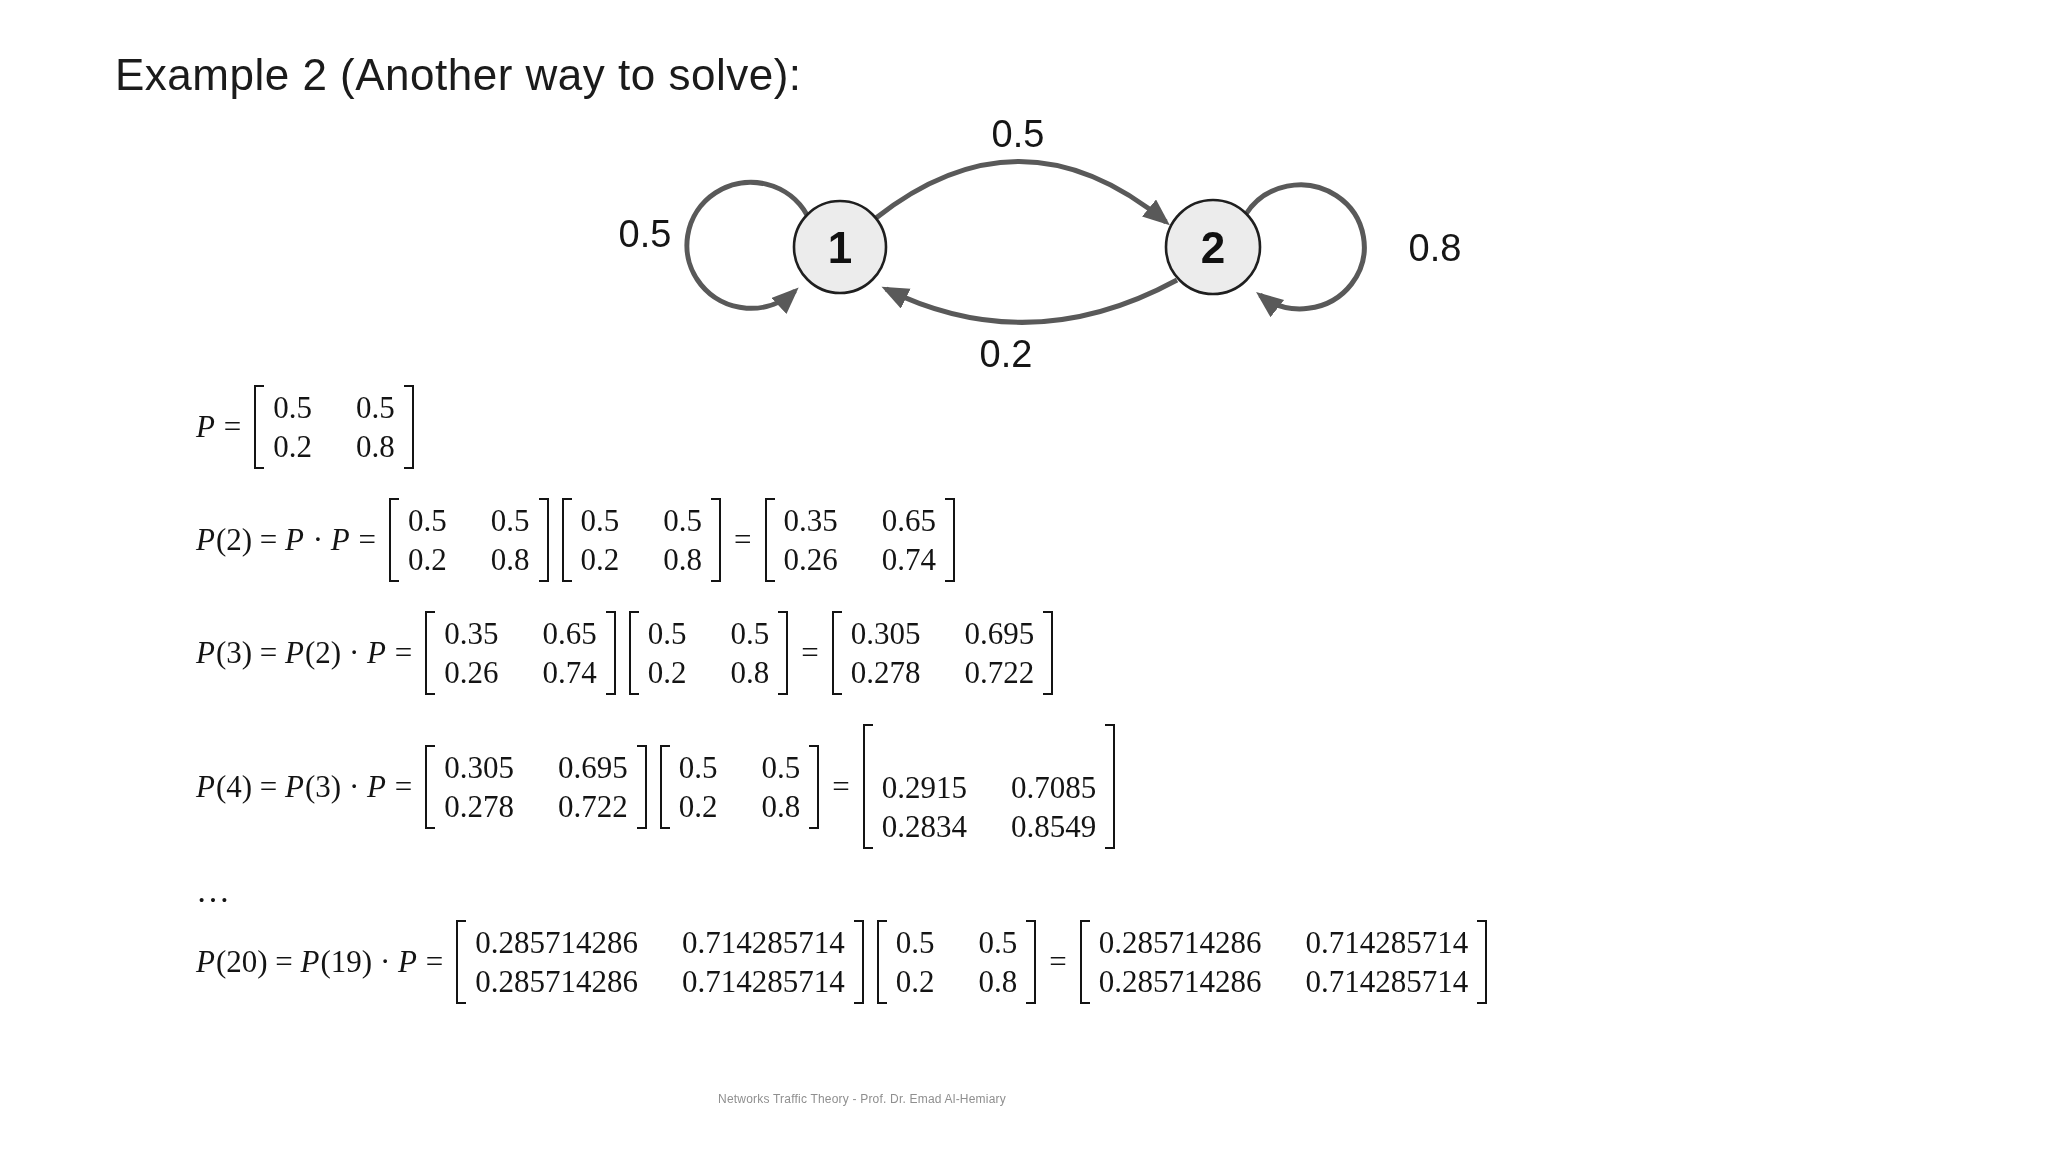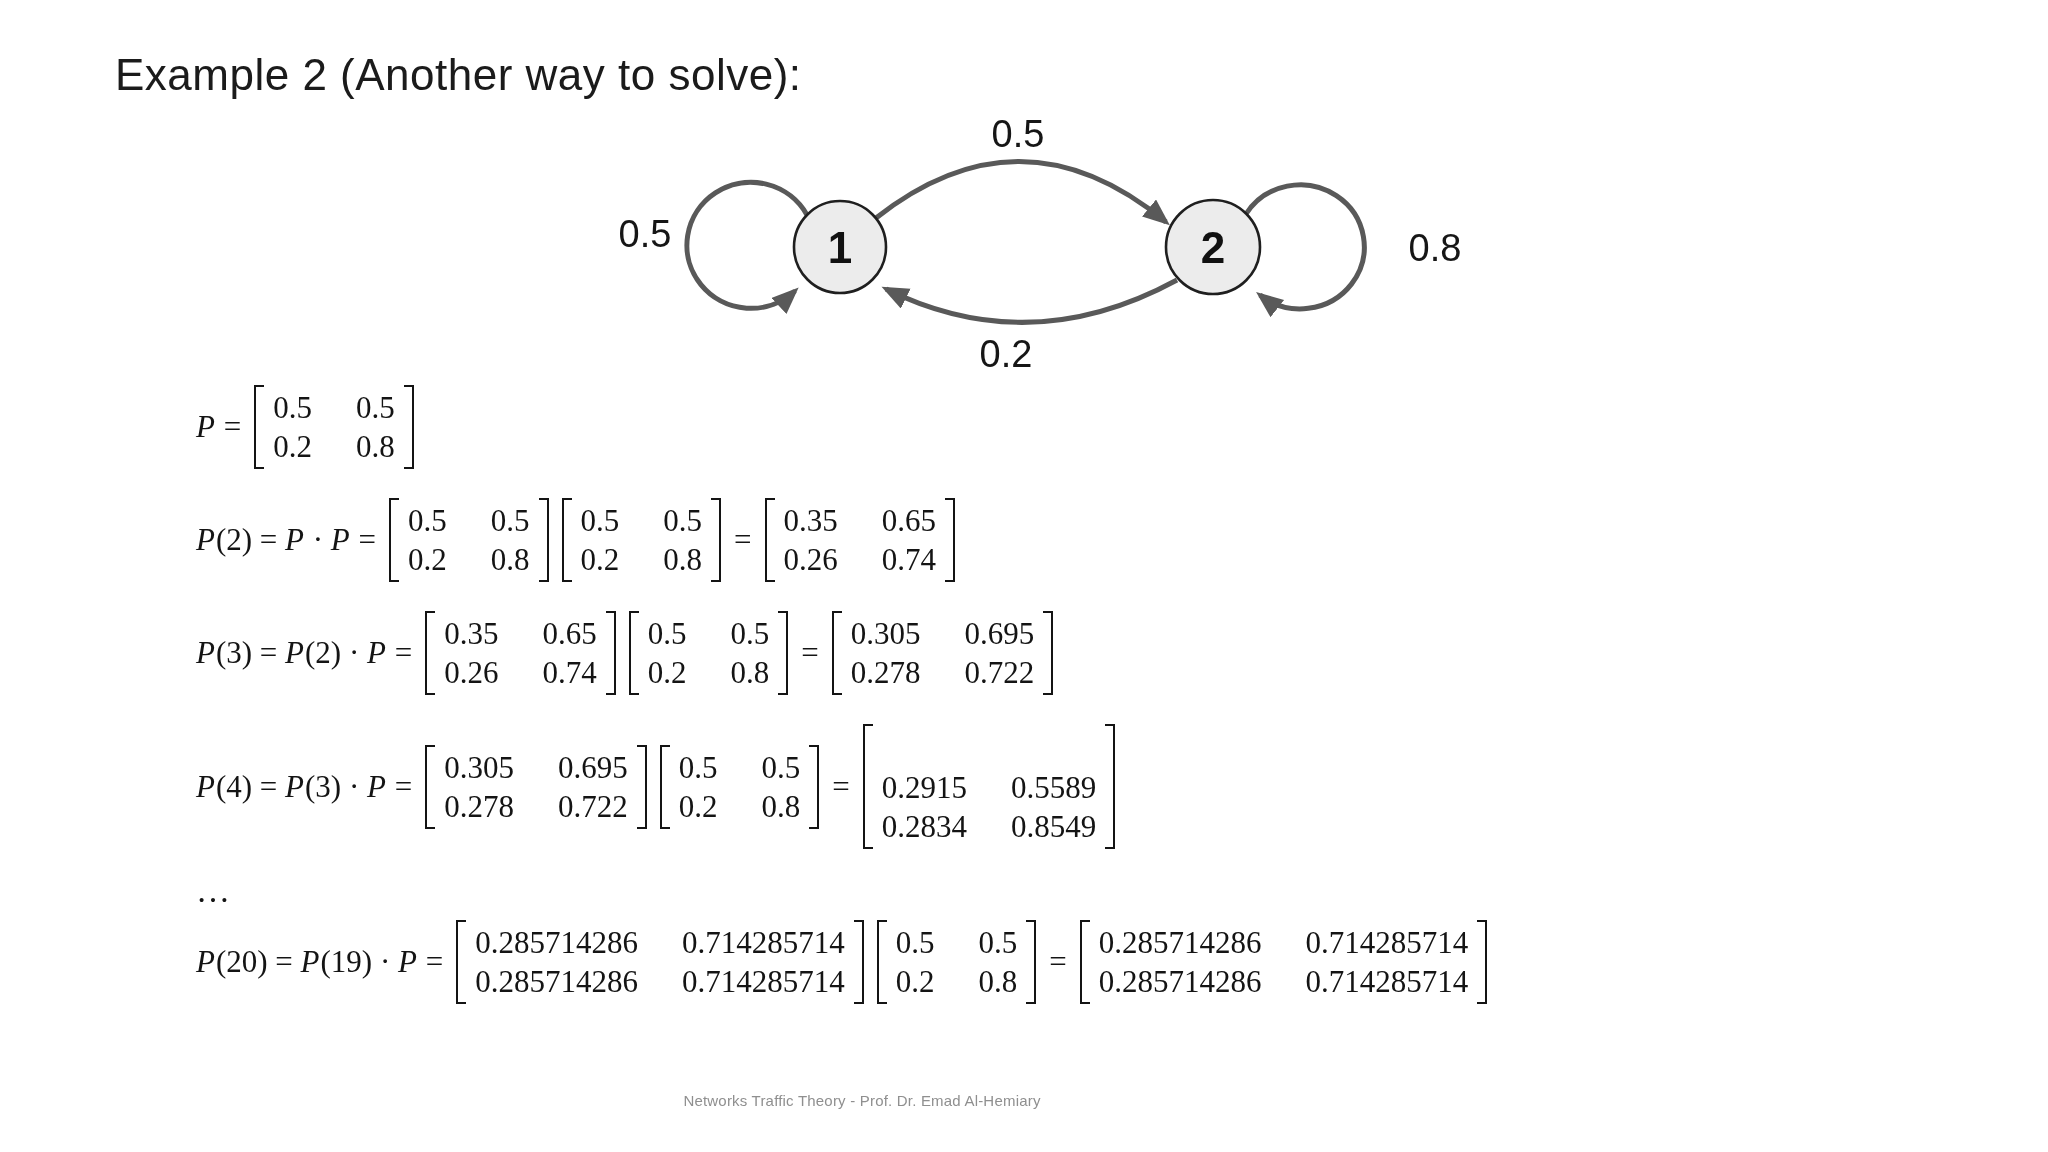--- a/index.html
+++ b/index.html
@@ -61,21 +61,21 @@
   .matrix .cells{
     display:grid;
     column-gap:44px;row-gap:0;
     padding:3px 9px;
     line-height:1.26;
   }
   .matrix .cell{text-align:center;}
   .footer{
     position:absolute;left:0;right:0;top:1092px;
     text-align:center;
-    font-size:15px;color:var(--muted);
+    font-size:12px;color:var(--muted);
     letter-spacing:0.2px;
   }
   .page-number{
     position:absolute;left:1872px;top:1090px;
     font-size:22px;color:var(--muted);
   }
 </style>
 </head>
 <body>
 
@@ -212,21 +212,21 @@
             <span class="cell">0.2</span>
             <span class="cell">0.8</span>
           </span>
           <span class="br r"></span>
         </span>
         <span class="math-text">=</span>
         <span class="matrix">
           <span class="br l"></span>
           <span class="cells" style="grid-template-columns: repeat(2, auto); margin-top: 41px;">
             <span class="cell">0.2915</span>
-            <span class="cell">0.5589</span>
+            <span class="cell">0.7085</span>
             <span class="cell">0.2834</span>
             <span class="cell">0.8549</span>
           </span>
           <span class="br r"></span>
         </span>
       </div>
       <div class="equation-row dots-row">
         <span class="math-text">…</span>
       </div>
       <div class="equation-row">

